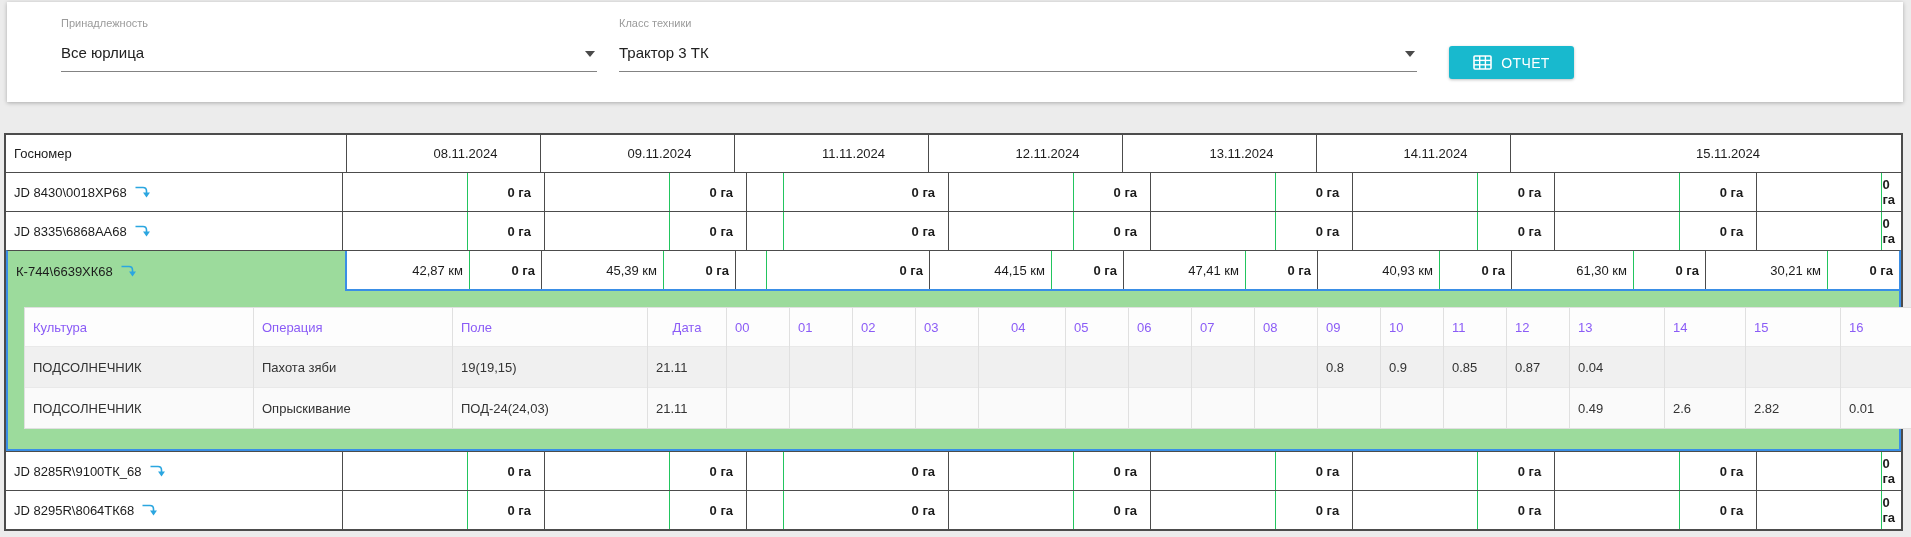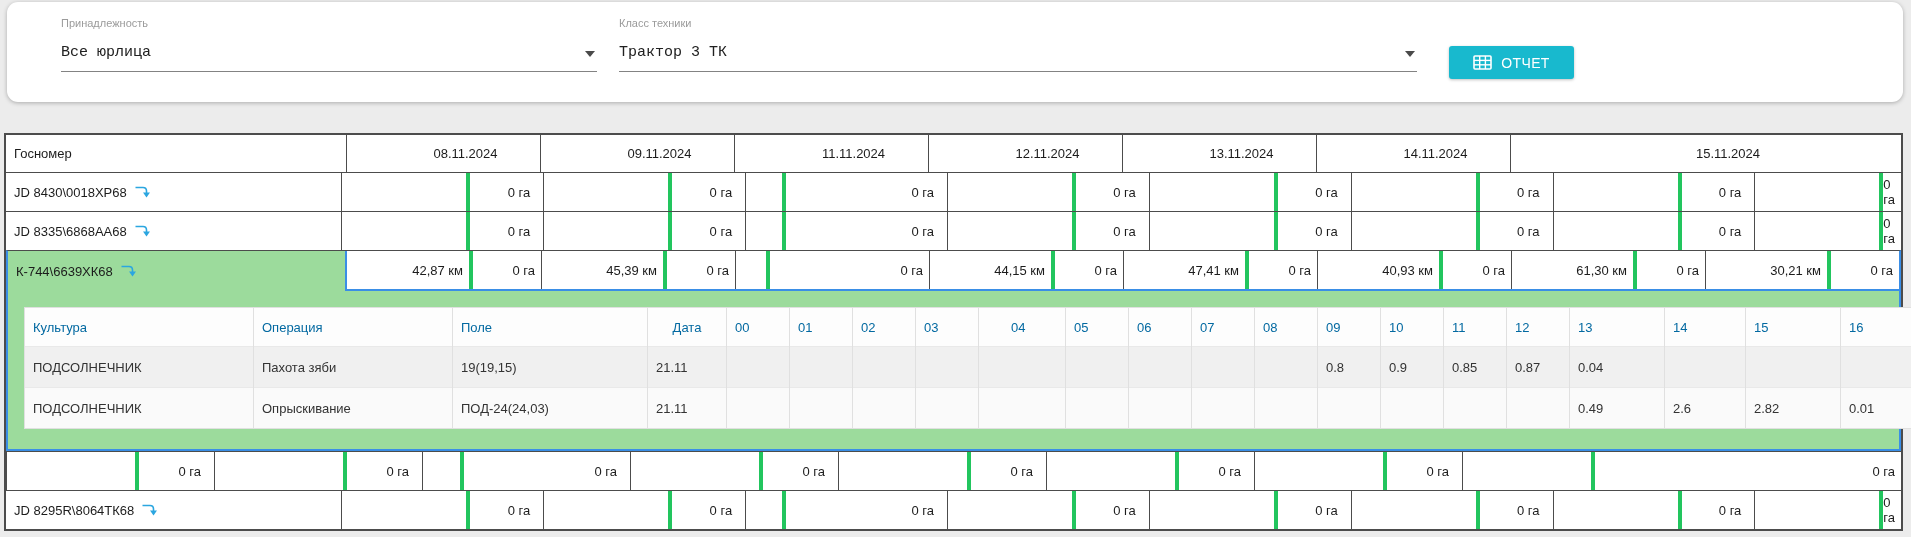--- a/index.html
+++ b/index.html
@@ -7,26 +7,26 @@
     width:1911px;height:537px;
     background:#ececec;
     font-family:"Liberation Sans", sans-serif;
     position:relative;
     overflow:hidden;
     color:#1e1e1e;
   }
   
   .filter-card{
     position:absolute;left:7px;top:2px;width:1896px;height:100px;
-    background:#fff;border-radius:11px;
+    background:#fff;border-radius:0;
     box-shadow:0 1px 4px rgba(0,0,0,.28);
   }
   .field{position:absolute;top:0;height:100%;}
   .field-label{position:absolute;top:15px;left:0;font-size:11px;color:#9b9b9b;}
-  .field-value{position:absolute;top:42px;left:0;font-size:15px;color:#212121;font-family:Liberation Mono, monospace;}
+  .field-value{position:absolute;top:42px;left:0;font-size:15px;color:#212121;}
   .field-underline{position:absolute;top:69px;left:0;right:0;height:1px;background:#838383;}
   .dd-arrow{
     position:absolute;top:49px;right:2px;width:0;height:0;
     border-left:5px solid transparent;border-right:5px solid transparent;
     border-top:6px solid #4a4a4a;
   }
   .field-ownership{left:54px;width:536px;}
   .field-class{left:612px;width:798px;}
   .report-btn{
     position:absolute;left:1442px;top:44px;width:125px;height:33px;
@@ -41,21 +41,21 @@
     position:absolute;left:4px;top:133px;width:1899px;
     background:#fff;border:2px solid #4c4c4c;box-sizing:border-box;
   }
   .trow{display:flex;height:38px;align-items:stretch;overflow:hidden;}
   .trow + .trow, .trow + .exp-block, .exp-block + .trow{border-top:1px solid #4c4c4c;gap:7px;}
   .cell{box-sizing:border-box;display:flex;align-items:center;font-size:13px;color:#1c1c1c;}
   .c-name{width:340px;padding-left:8px;gap:7px;}
   .hdate{width:194px;justify-content:center;border-left:1px solid #4c4c4c;padding-left:44px;}
   .hdate:last-child{flex:1;}
   .c-km{width:122px;justify-content:flex-end;padding-right:6px;border-left:1px solid #4c4c4c;}
-  .c-ga{width:72px;justify-content:flex-end;padding-right:6px;border-left:4px solid #22c55e;}
+  .c-ga{width:72px;justify-content:flex-end;padding-right:6px;border-left:1px solid #22c55e;font-weight:bold;}
   .c-km.narrow{width:31px;}
   .c-ga.wide{width:163px;}
   .c-ga.last{flex:1;}
   .thead{height:37px;}
   
   .exp-block{
     background:#9cdb9c;
     border-left:2px solid #3a8ee6;border-right:2px solid #3a8ee6;border-bottom:2px solid #3a8ee6;
     box-sizing:border-box;
   }
@@ -69,21 +69,21 @@
   .detail-panel{padding:16px 16px 20px 16px;}
   
   .sub{display:table;width:100%;table-layout:fixed;border-collapse:collapse;background:#fff;border:1px solid #e0e0e0;}
   .srow{display:table-row;}
   .scell{
     display:table-cell;height:40px;vertical-align:middle;
     padding:0 8px;font-size:13px;color:#333;
     border-left:1px solid #e0e0e0;border-top:1px solid #e9e9e9;
     overflow:hidden;white-space:nowrap;
   }
-  .srow.shead .scell{color:#0369a1;background:#fdfdfd;border-top:none;height:38px;}
+  .srow.shead .scell{color:#8b5cf6;background:#fdfdfd;border-top:none;height:38px;}
   .srow.alt1 .scell{background:#f0f0f0;}
   .srow.alt2 .scell{background:#fafafa;}
   .expand-icon{flex:0 0 auto;display:inline-flex;cursor:pointer;}
   .btn-icon{display:inline-flex;}
 </style>
 </head>
 <body>
 
 <div class="filter-card">
 
@@ -278,20 +278,29 @@
             <div class="scell"></div>
             <div class="scell">0.49</div>
             <div class="scell">2.6</div>
             <div class="scell">2.82</div>
             <div class="scell">0.01</div>
           </div>
         </div>
       </div>
     </div>
     <div class="trow">
+      <div class="cell c-name">
+        <span>JD 8285R\9100ТК_68</span>
+        <span class="expand-icon">
+          <svg width="17" height="16" viewBox="0 0 17 16">
+            <path d="M1.5 3.5 H9 Q12.5 3.5 12.5 7 V9" fill="none" stroke="#2ba6e0" stroke-width="1.6"></path>
+            <path d="M9 8.5 L16 8.5 L12.5 13.5 Z" fill="#2ba6e0"></path>
+          </svg>
+        </span>
+      </div>
       <div class="cell c-km"></div>
       <div class="cell c-ga">0 га</div>
       <div class="cell c-km"></div>
       <div class="cell c-ga">0 га</div>
       <div class="cell c-km narrow"></div>
       <div class="cell c-ga wide">0 га</div>
       <div class="cell c-km"></div>
       <div class="cell c-ga">0 га</div>
       <div class="cell c-km"></div>
       <div class="cell c-ga">0 га</div>

